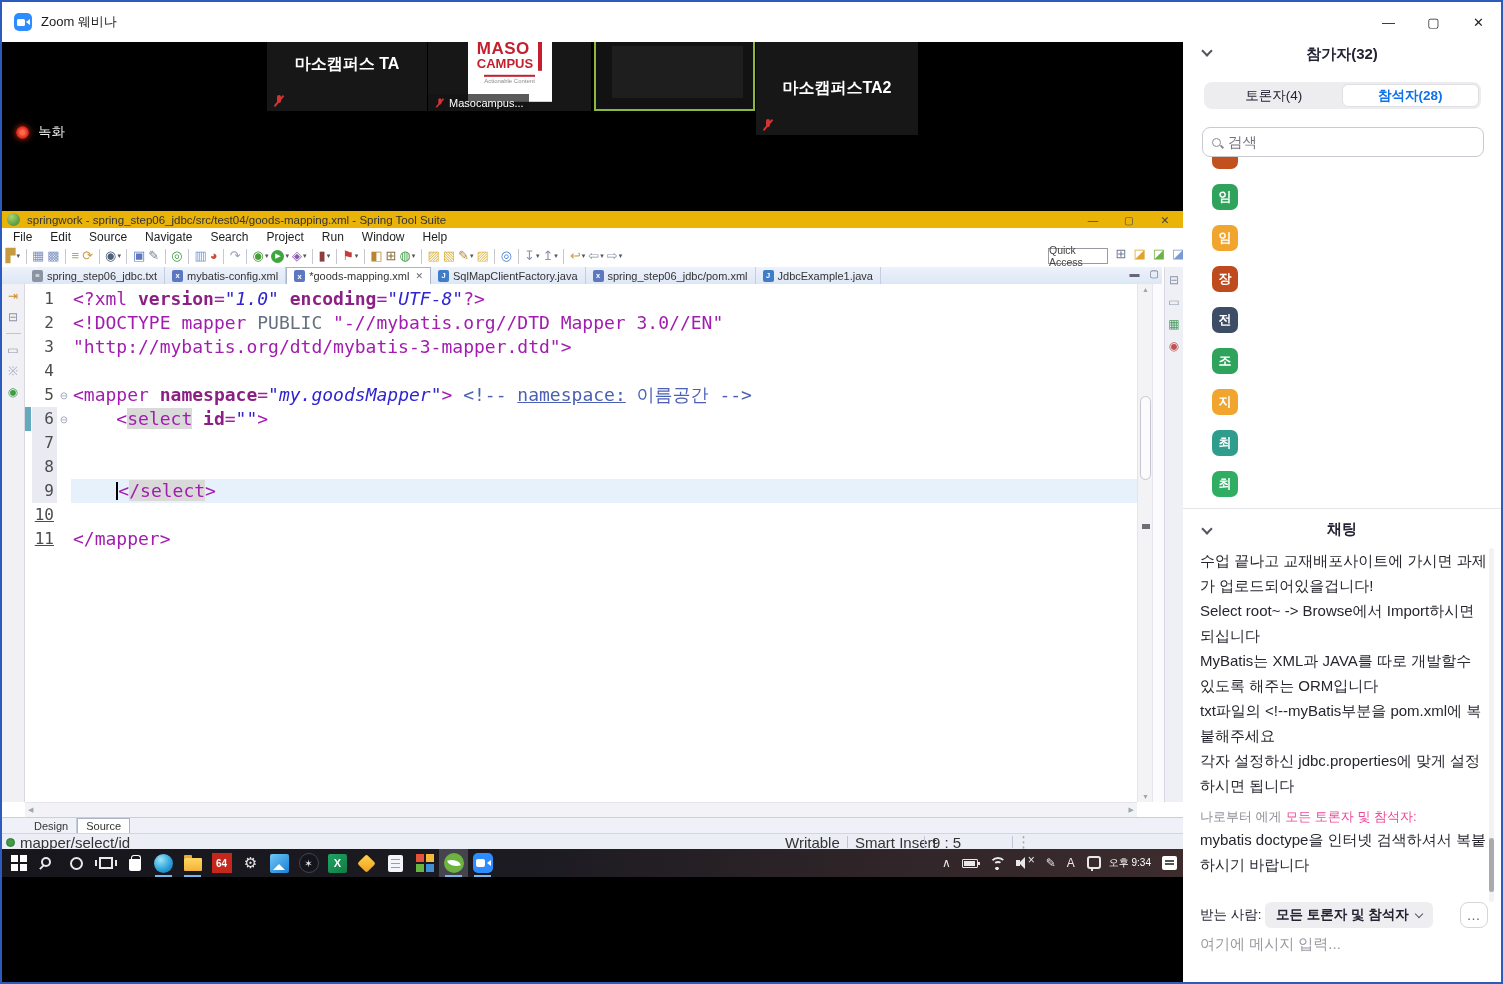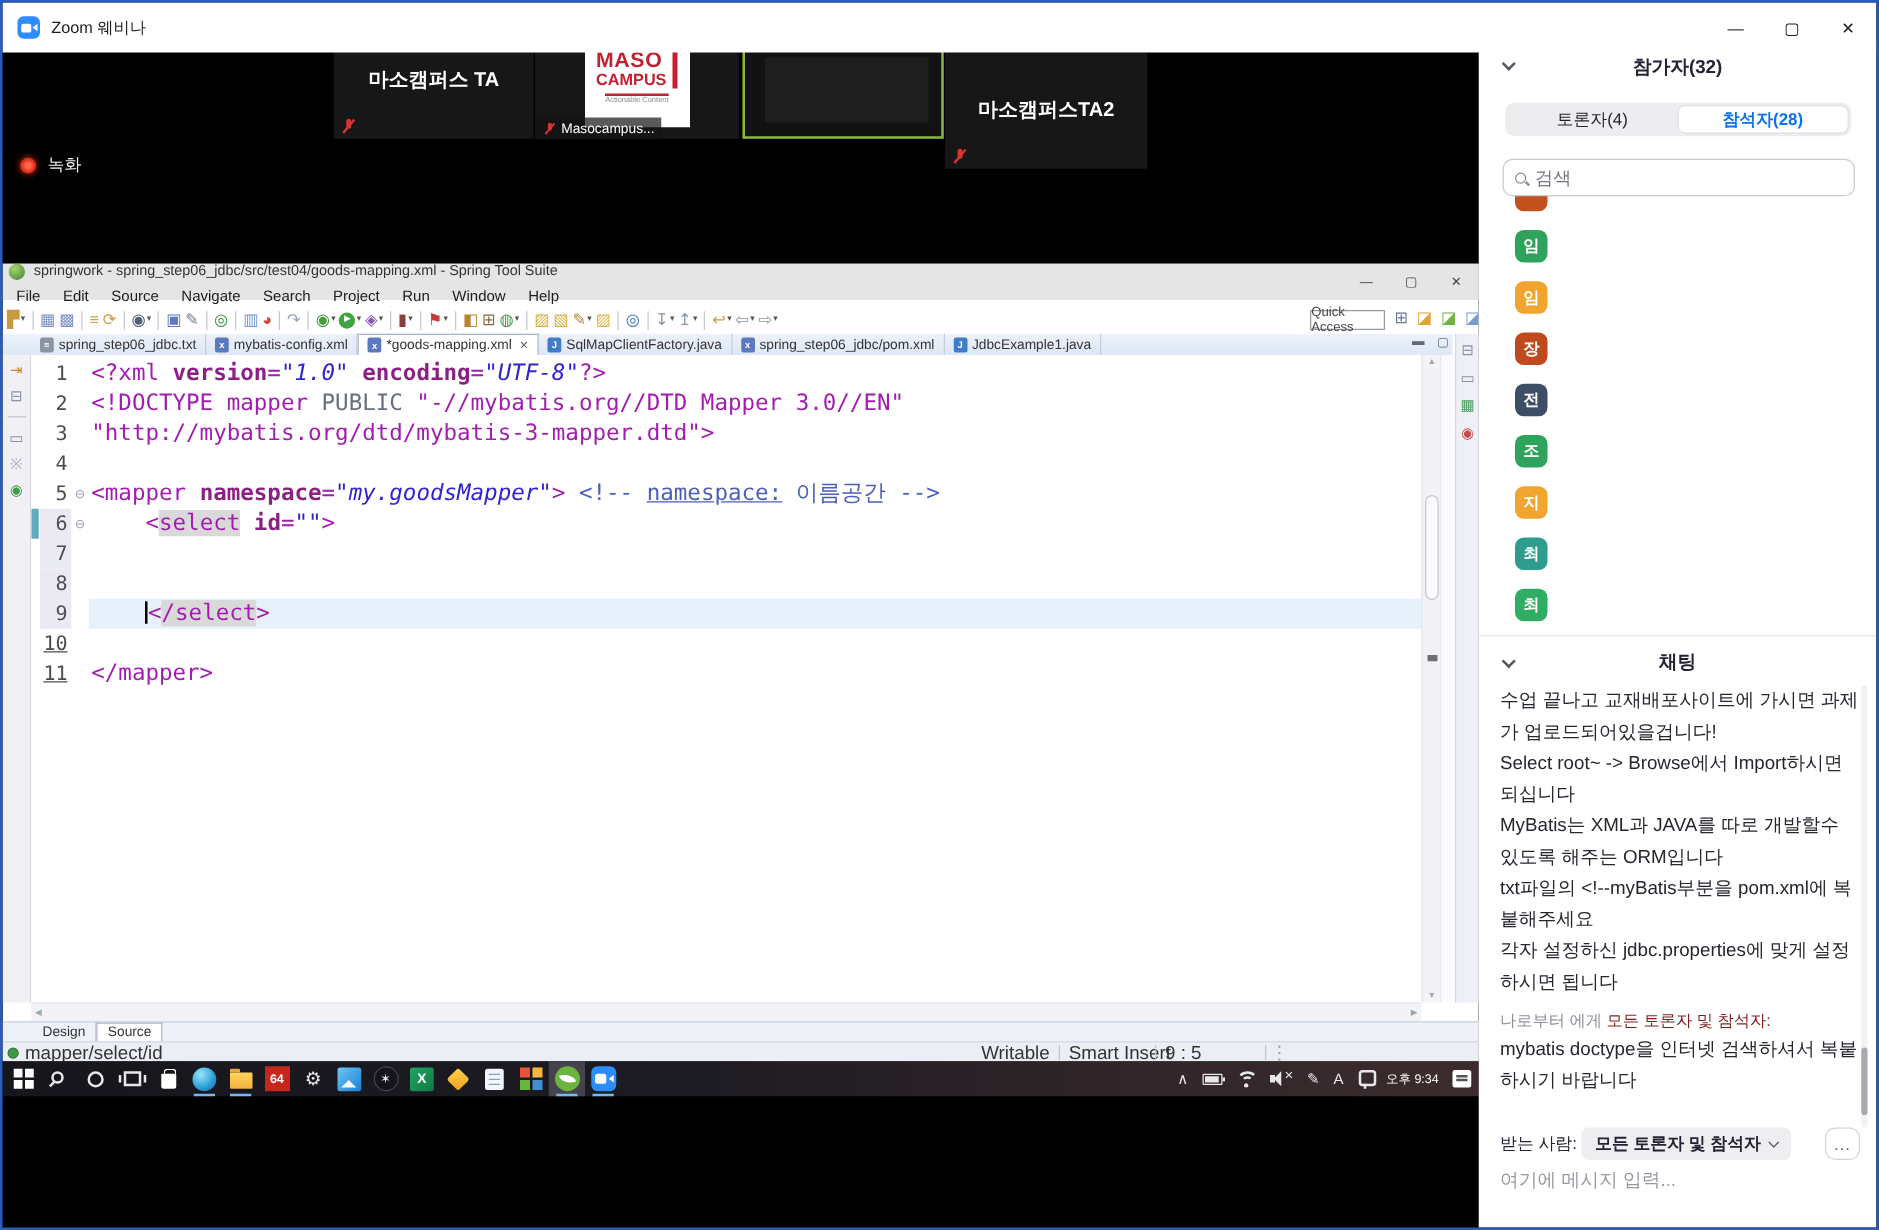--- a/index.html
+++ b/index.html
@@ -38,21 +38,21 @@
   .namebar .mic { transform:scale(.8); }
   .nbtext { color:#fff; font-size:11px; }
 
   
   .rec { position:absolute; left:14px; top:106px; display:flex; align-items:center; gap:9px; }
   .recdot { width:13px; height:13px; border-radius:50%; background:radial-gradient(circle,#ff6a4d 20%,#d42313 65%,rgba(212,35,19,.25)); box-shadow:0 0 6px rgba(255,60,30,.8); }
   .reclabel { color:#f0f0f0; font-size:13.5px; }
 
   
   .eclipse { position:absolute; left:0; top:194px; width:1181px; height:638px; background:#fff; font-size:12px; }
-  .e-title { position:absolute; left:0; top:0; width:100%; height:29px; background:#e5e5e5; display:flex; }
+  .e-title { position:absolute; left:0; top:0; width:100%; height:17px; background:#eab308; display:flex; align-items:center; }
   .stsdot { width:13px; height:13px; border-radius:50%; background:radial-gradient(circle at 35% 30%,#a8d66e,#3f7d2f); margin-left:5px; }
   .e-title-text { margin-left:7px; font-size:11.5px; color:#333; }
   .e-title .win-controls .wbtn { width:36px; font-size:10.5px; color:#444; }
   .e-menus { position:absolute; left:2px; top:17px; height:17px; display:flex; align-items:center; background:transparent; }
   .e-menus div { padding:0 9px; font-size:12px; color:#1d1d1d; }
   .e-toolbar { position:absolute; left:2px; top:34px; width:1040px; height:22px; display:flex; align-items:center; overflow:hidden; }
   .ticon { display:flex; align-items:center; margin:0 1.5px; font-size:13px; line-height:14px; }
   .ticon .dd { font-size:7px; color:#555; margin-left:1px; }
   .runc { background:#3fa53f; color:#fff !important; border-radius:50%; width:13px; height:13px; font-size:7px; display:inline-flex; align-items:center; justify-content:center; }
   .tsep { width:1px; height:15px; background:#c8c8d2; margin:0 4px; }
@@ -168,21 +168,21 @@
   .mag::after { content:""; position:absolute; width:1.5px; height:4px; background:#8a8a94; right:-2px; bottom:-3px; transform:rotate(-45deg); }
   .p-search-text { font-size:14.5px; color:#74747e; }
   .av { position:absolute; left:29px; width:26px; height:26px; border-radius:7px; color:#fff; font-size:13px; font-weight:bold; display:flex; align-items:center; justify-content:center; z-index:1; }
   .p-div { position:absolute; left:0; top:478px; width:100%; height:1px; background:#e6e6ea; }
   .c-header { position:absolute; left:0; top:490px; width:100%; height:22px; }
   .c-header .chev { position:absolute; left:20px; top:5px; }
   .c-title { text-align:center; font-size:15px; font-weight:bold; color:#232333; line-height:22px;font-family:Liberation Mono, monospace; }
   .c-msgs { position:absolute; left:17px; top:518px; width:288px; }
   .c-msgs p { font-size:15px; line-height:25px; color:#26262e; word-break:break-all; }
   .c-meta { margin-top:9px; font-size:13px; line-height:20px; word-break:break-all; }
-  .c-meta .from { color:#8f8f98; } .c-meta .to { color:#7f1d1d; }
+  .c-meta .from { color:#8f8f98; } .c-meta .to { color:#ec4899; }
   .c-scroll { position:absolute; right:7px; top:518px; width:5px; height:354px; background:#f2f2f4; border-radius:3px; }
   .c-thumb { position:absolute; left:0; top:290px; width:5px; height:54px; background:#a9a9b0; border-radius:3px; }
   .compose { position:absolute; left:0; top:872px; width:100%; height:30px; }
   .to-label { position:absolute; left:17px; top:4px; font-size:13.5px; color:#232333; }
   .to-pill { position:absolute; left:82px; top:0; height:26px; background:#eeeef0; border-radius:6px; display:flex; align-items:center; gap:7px; padding:0 11px; font-size:13.5px; font-weight:bold; color:#232333; }
   .to-pill .chev { width:6px; height:6px; border-width:1.5px; margin-top:-3px; }
   .more-btn { position:absolute; right:13px; top:0; width:28px; height:26px; border:1.5px solid #d4d4da; border-radius:8px; display:flex; align-items:center; justify-content:center; color:#666; font-size:14px; letter-spacing:1px; }
   .c-input { position:absolute; left:17px; top:905px; font-size:15px; color:#9a9aa2; }
 </style>
 </head>

